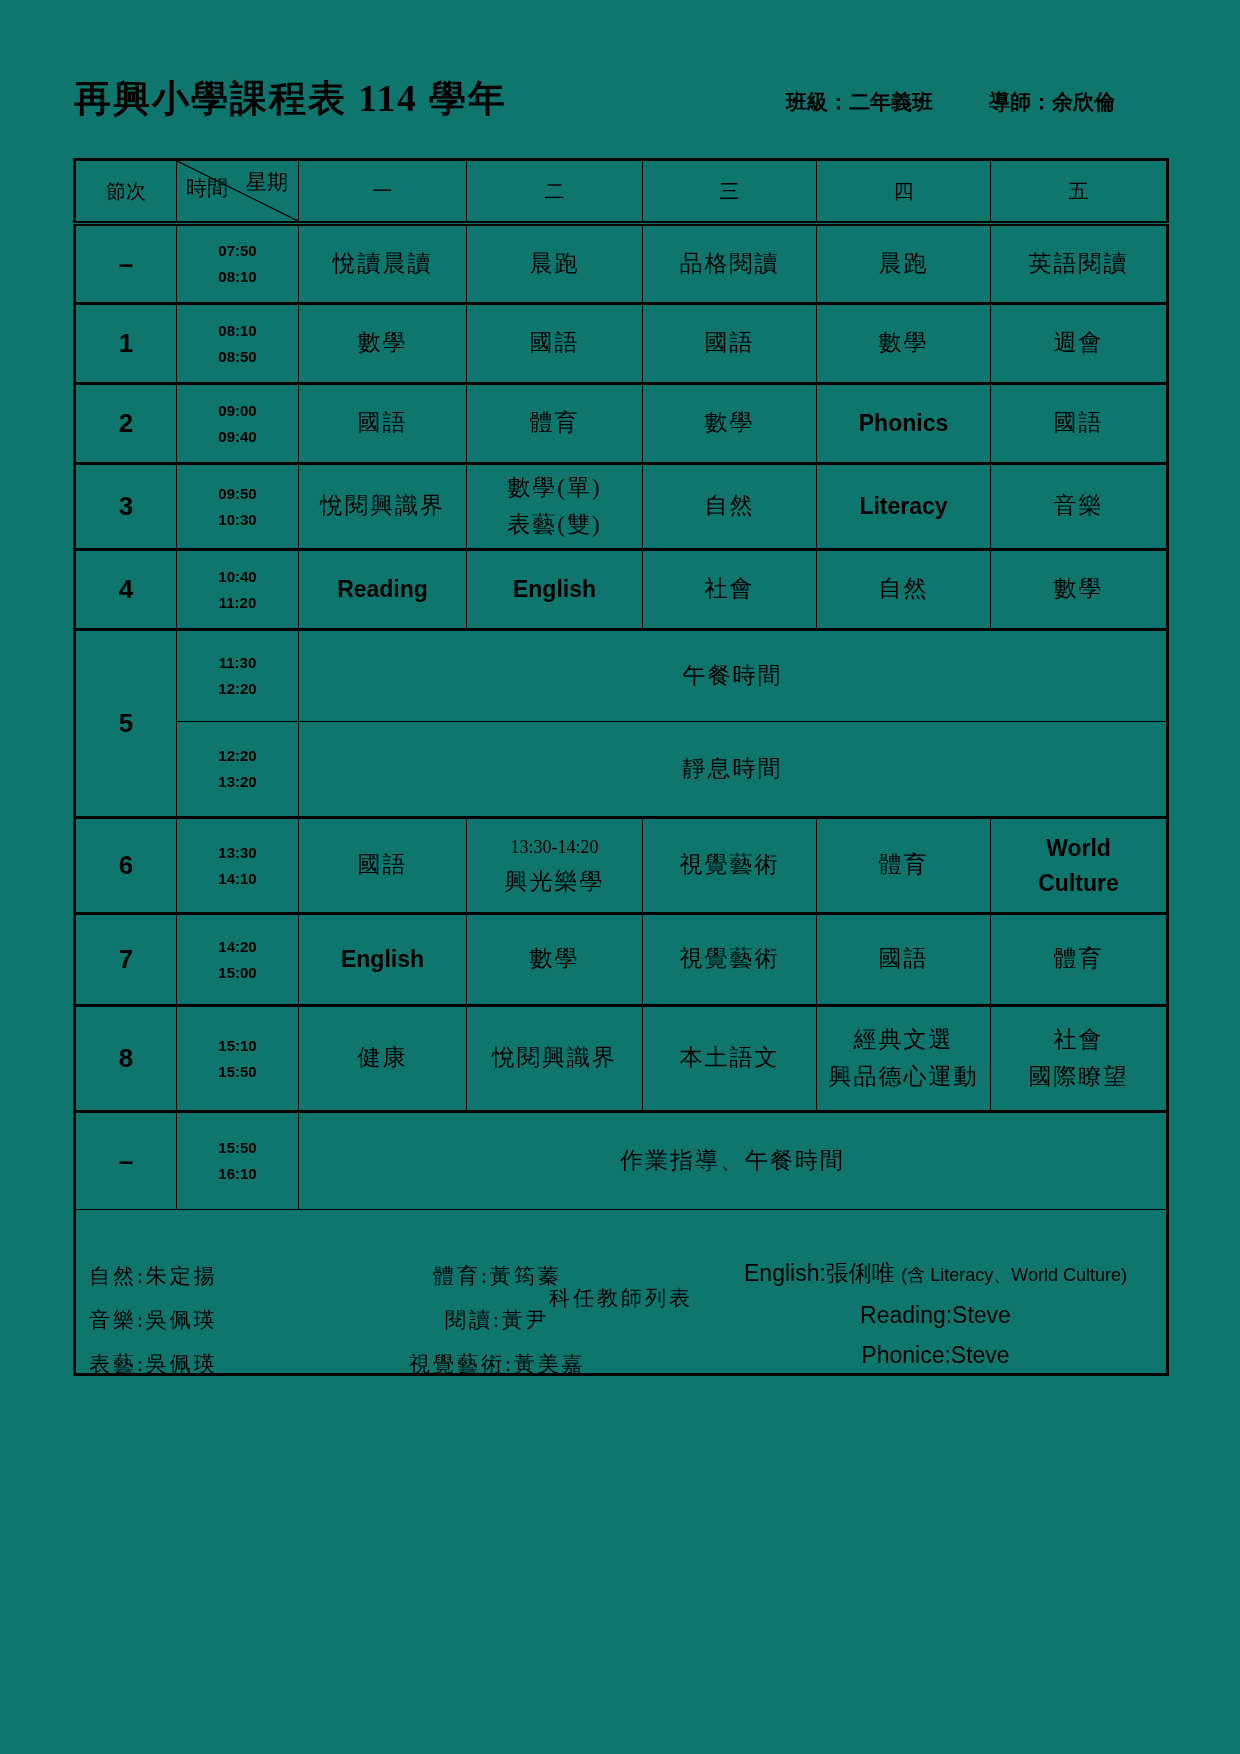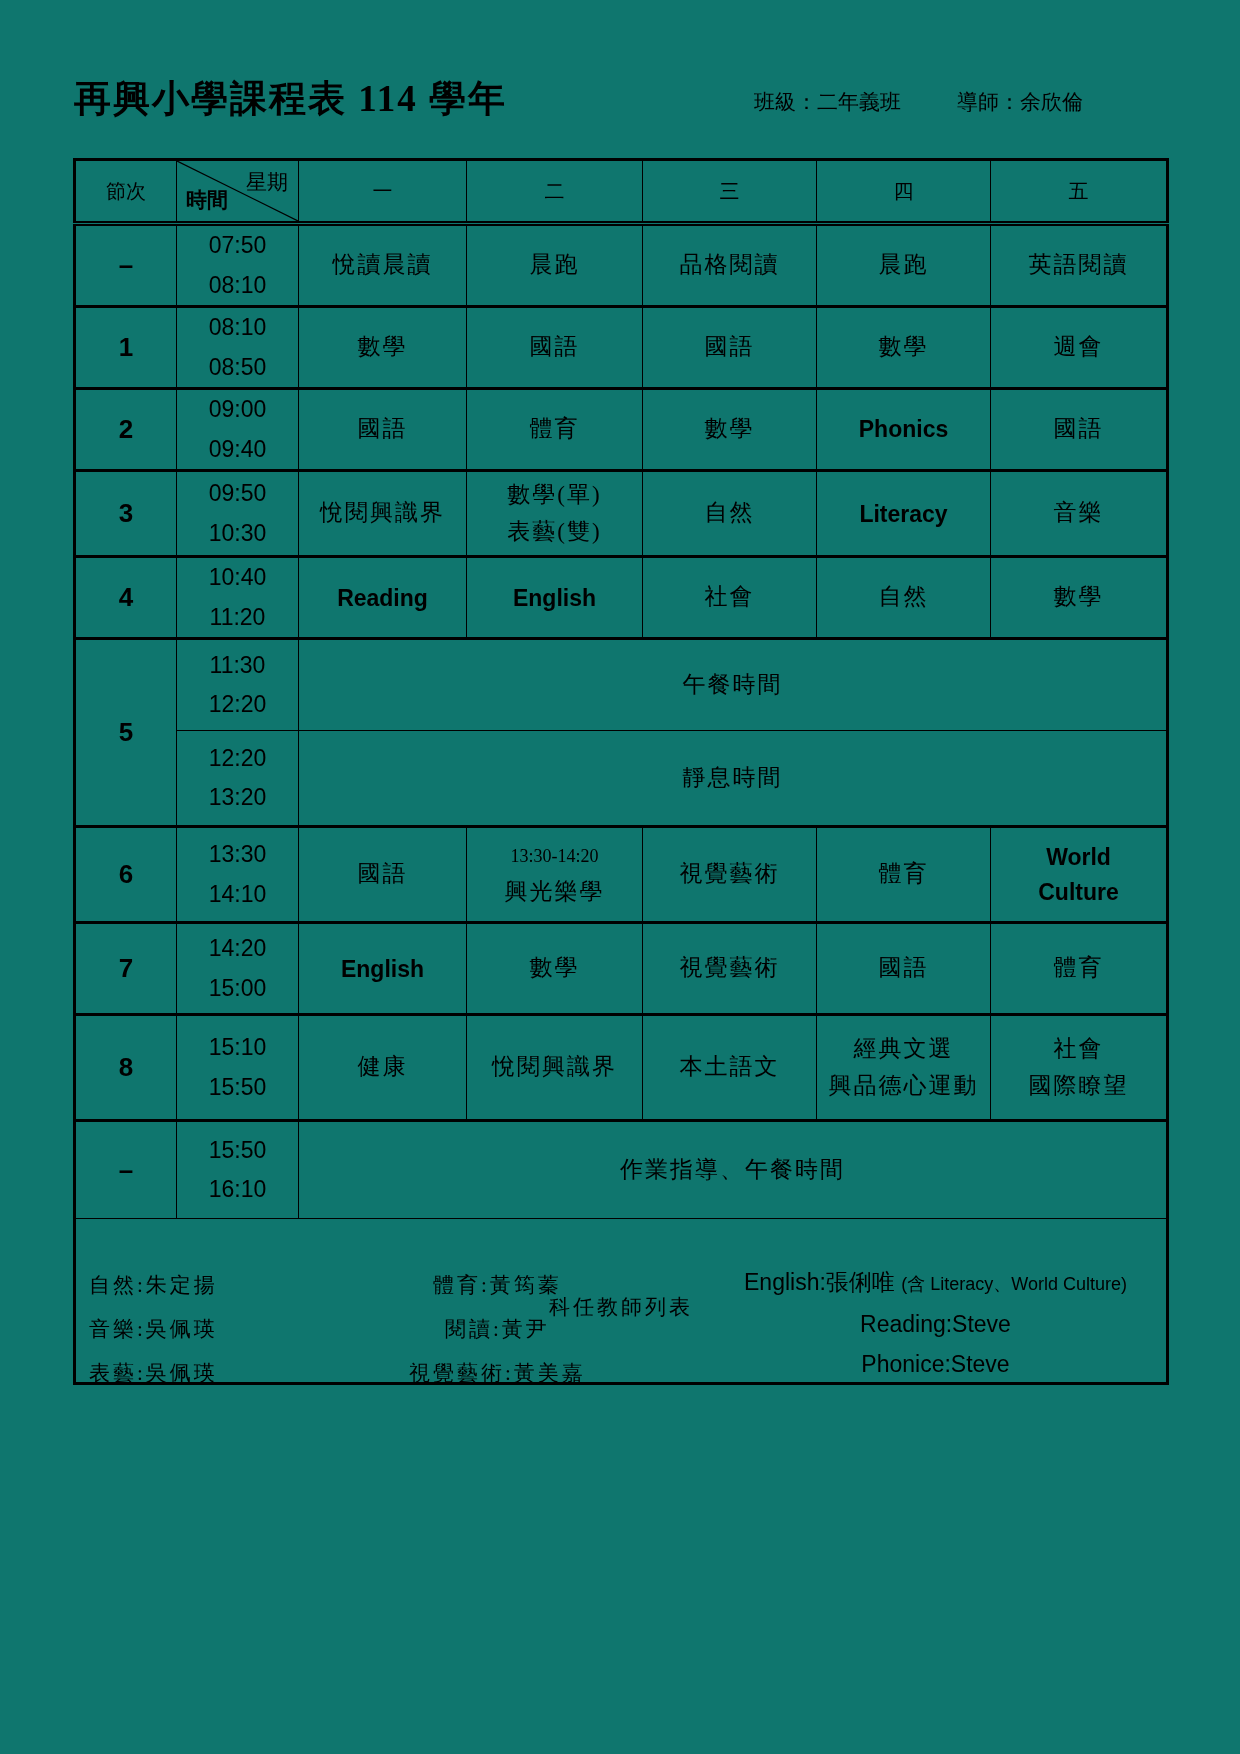--- a/index.html
+++ b/index.html
@@ -18,24 +18,24 @@
     position: absolute;
     left: 74px;
     top: 74px;
     font-size: 37px;
     font-weight: bold;
     letter-spacing: 2px;
     white-space: nowrap;
   }
   .class-info {
     position: absolute;
-    left: 754px;
+    left: 786px;
     top: 88px;
     font-size: 21px;
-    font-weight: normal;
+    font-weight: bold;
     white-space: nowrap;
     display: flex;
     gap: 56px;
   }
   table.schedule {
     position: absolute;
     left: 73px;
     top: 158px;
     width: 1093px;
     border-collapse: collapse;
@@ -47,30 +47,30 @@
     border: 1px solid #000;
     padding: 0;
     vertical-align: middle;
   }
   table.schedule tr.sep td { border-top: 3px solid #000; }
   table.schedule tr.head td { border-bottom: 5px double #000; }
   .hd { font-size: 20px; }
   .corner { position: relative; }
   .corner svg { position: absolute; left:0; top:0; width:100%; height:100%; display:block; }
   .corner .wk { position: absolute; top: 7px; right: 10px; font-size: 21px; font-family: Liberation Serif, serif; }
-  .corner .tm { position: absolute; bottom: 7px; left: 9px; font-size: 21px; font-weight: bold; }
+  .corner .tm { position: absolute; bottom: 19px; left: 9px; font-size: 21px; }
   .period {
     font-family: "Liberation Sans", "DejaVu Sans", sans-serif;
     font-weight: bold;
     font-size: 26px;
   }
   .time {
     font-family: "Liberation Sans", "DejaVu Sans", sans-serif;
-    font-weight: normal;
-    font-size: 23px;
+    font-weight: bold;
+    font-size: 15px;
     line-height: 1.72;
   }
   .zh { font-size: 23px; letter-spacing: 2px; line-height: 1.6; }
   .en {
     font-family: "Liberation Sans", "DejaVu Sans", sans-serif;
     font-weight: bold;
     font-size: 23px;
     letter-spacing: 0;
     line-height: 1.5;
   }

